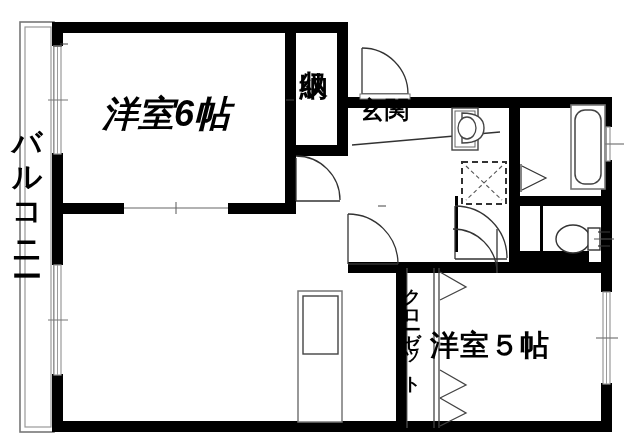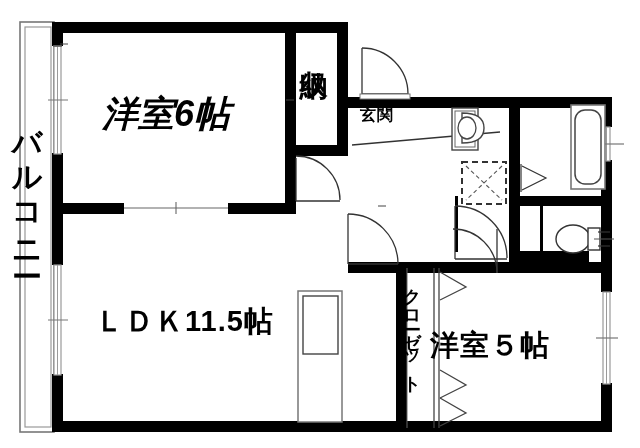--- a/index.html
+++ b/index.html
@@ -60,22 +60,22 @@
     left: 12px; top: 108px;
     font-size: 30px;
     letter-spacing: 4px;
   }
   .lbl-shuno {
     left: 299px; top: 48px;
     font-size: 28px;
     letter-spacing: 2px;
   }
   .lbl-genkan {
-    left: 360px; top: 107px;
-    font-size: 16px;
+    left: 360px; top: 98px;
+    font-size: 24px;
     letter-spacing: 1px;
   }
   .lbl-closet {
     left: 403px; top: 276px;
     font-size: 18px;
     letter-spacing: 1px;
   }
 </style>
 </head>
 <body>
@@ -265,21 +265,20 @@
     <g stroke="#444" stroke-width="1">
       <line x1="60" y1="44" x2="68" y2="44"></line>
       <line x1="286" y1="100" x2="294" y2="100"></line>
       <line x1="378" y1="206" x2="386" y2="206"></line>
     </g>
 
   </svg>
 
   <div class="label lbl-washitsu6">洋室6帖</div>
 
-  <div class="label lbl-ldk">ＬＤＫ11.5帖</div>
 
   <div class="label lbl-washitsu5">洋室５帖</div>
 
   <div class="label label-vert lbl-balcony">バルコニー</div>
 
   <div class="label label-vert lbl-shuno">収納</div>
 
   <div class="label lbl-genkan">玄関</div>
 
   <div class="label label-vert lbl-closet">クローゼット</div>

